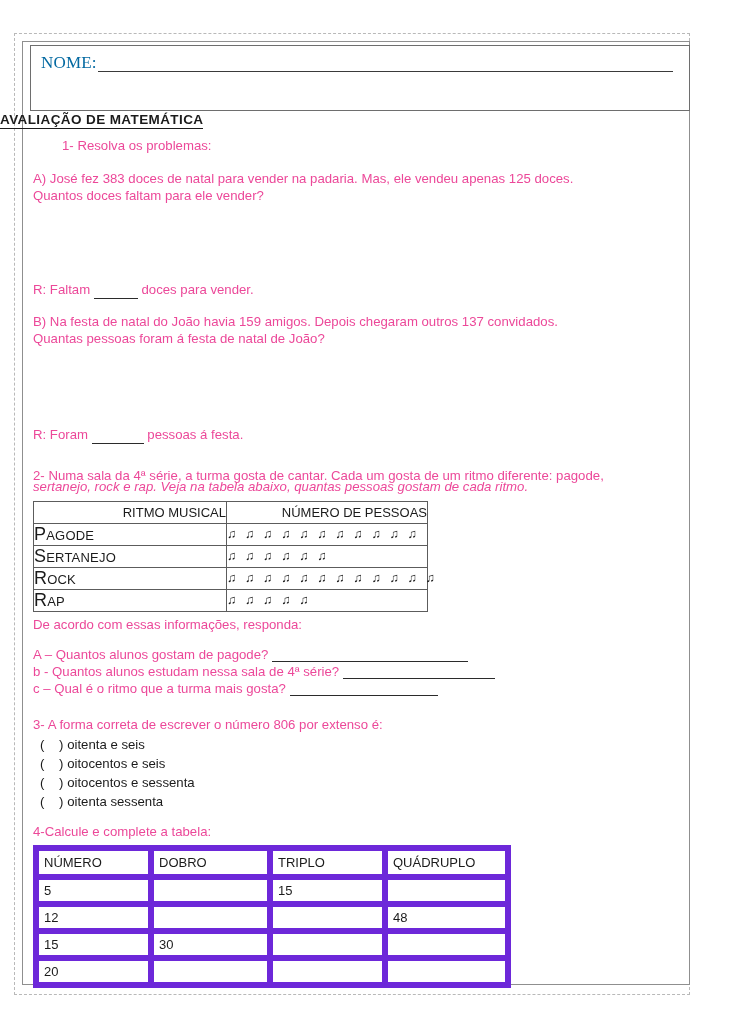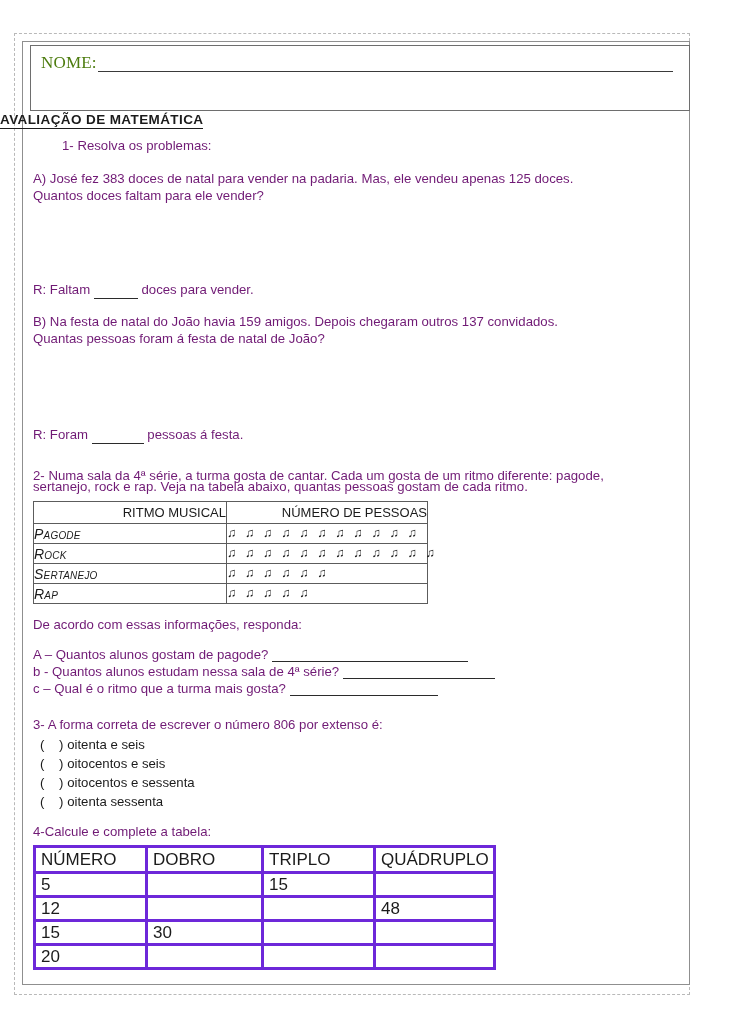--- a/index.html
+++ b/index.html
@@ -55,21 +55,21 @@
     display: flex;
     align-items: center;
   }
   .hdr-row.r1 { top: 0; }
   .hdr-row.r2 { top: 33px; border-top: 1px solid #6e6e6e; }
   .hdr-label {
     font-size: 17px;
     letter-spacing: .2px;
     padding-left: 10px;
     white-space: nowrap;
-    color: #4d7c0f;
+    color: #0369a1;
   }
   .hdr-rule {
     flex: 0 0 auto;
     border-bottom: 1.4px solid #3a3a3a;
     height: 17px;
     margin-left: 1px;
   }
   .rule-nome  { width: 575px; }
   .rule-turma { width: 105px; }
   .rule-data  { width: 140px; }
@@ -89,21 +89,21 @@
   .doc-title span {
     border-bottom: 1.6px solid #1b1b1b;
     padding-bottom: 1px;
   }
 
   
   .q {
     position: absolute;
     font-size: 13.2px;
     line-height: 17px;
-    color: #701a75;
+    color: #ec4899;
   }
   .indent-1 { left: 62px; }
   .lead { left: 33px; }
 
   .blank {
     display: inline-block;
     border-bottom: 1.3px solid #2b2b2b;
     vertical-align: baseline;
   }
   .b-short { width: 44px; }
@@ -137,26 +137,25 @@
   }
   .tbl2 th {
     font-weight: normal;
     font-size: 13px;
     text-align: right;
     height: 21px;
   }
   .tbl2 .c-name { width: 192px; }
   .tbl2 .c-val  { width: 200px; margin-top: 19px; }
   .rhythm-name {
-    font-size: 14px;
+    font-size: 18px;
     font-variant: small-caps;
     text-transform: lowercase;
     padding-left: 6px;
     letter-spacing: .2px;
-    font-style: italic;
   }
   .rhythm-name::first-letter { text-transform: uppercase; }
   .notes {
     padding-left: 6px;
     font-size: 12.5px;
     letter-spacing: 2.6px;
     white-space: nowrap;
     line-height: 19px;
   }
 
@@ -173,24 +172,24 @@
   
   .tbl4 {
     position: absolute;
     left: 33px;
     top: 845px;
     width: 428px;
     border-collapse: collapse;
     table-layout: fixed;
   }
   .tbl4 td, .tbl4 th {
-    border: 3px solid #6d28d9;
+    border: 6px solid #6d28d9;
     height: 21px;
     padding: 0 0 0 5px;
-    font-size: 17px;
+    font-size: 13px;
     font-weight: normal;
     text-align: left;
     vertical-align: middle;
     margin-top: 45px;
   }
   .tbl4 th { height: 23px; }
   .tbl4 .k-num { width: 104px; }
   .tbl4 .k-dob { width: 108px; }
   .tbl4 .k-tri { width: 104px; }
   .tbl4 .k-qua { width: 112px; }
@@ -224,41 +223,41 @@
 
 <div class="q lead" style="top:313px;">B) Na festa de natal do João havia 159 amigos. Depois chegaram outros 137 convidados.</div>
 <div class="q lead" style="top:330px;">Quantas pessoas foram á festa de natal de João?</div>
 <div class="q lead" style="top:426px;">
   <span>R: Foram</span>
   <span class="blank b-med">&nbsp;</span>
   <span>pessoas á festa.</span>
 </div>
 
 <div class="q lead" style="top:467px;">2- Numa sala da 4ª série, a turma gosta de cantar. Cada um gosta de um ritmo diferente: pagode,</div>
-<div class="q lead" style="top:478px;">sertanejo, rock e rap. Veja na tabela abaixo, quantas pessoas gostam de cada ritmo.</div>
+<div class="q lead" style="top:478px;font-style:italic;">sertanejo, rock e rap. Veja na tabela abaixo, quantas pessoas gostam de cada ritmo.</div>
 
 <table class="tbl2">
   <thead>
     <tr>
       <th class="c-name">RITMO MUSICAL</th>
       <th class="c-val">NÚMERO DE PESSOAS</th>
     </tr>
   </thead>
   <tbody>
     <tr>
       <td class="rhythm-name">PAGODE</td>
       <td class="notes">♫ ♫ ♫ ♫ ♫ ♫ ♫ ♫ ♫ ♫ ♫</td>
     </tr>
     <tr>
+      <td class="rhythm-name">SERTANEJO</td>
+      <td class="notes">♫ ♫ ♫ ♫ ♫ ♫</td>
+    </tr>
+    <tr>
       <td class="rhythm-name">ROCK</td>
       <td class="notes">♫ ♫ ♫ ♫ ♫ ♫ ♫ ♫ ♫ ♫ ♫ ♫</td>
-    </tr>
-    <tr>
-      <td class="rhythm-name">SERTANEJO</td>
-      <td class="notes">♫ ♫ ♫ ♫ ♫ ♫</td>
     </tr>
     <tr>
       <td class="rhythm-name">RAP</td>
       <td class="notes">♫ ♫ ♫ ♫ ♫</td>
     </tr>
   </tbody>
 </table>
 
 <div class="q lead" style="top:616px;">De acordo com essas informações, responda:</div>
 

